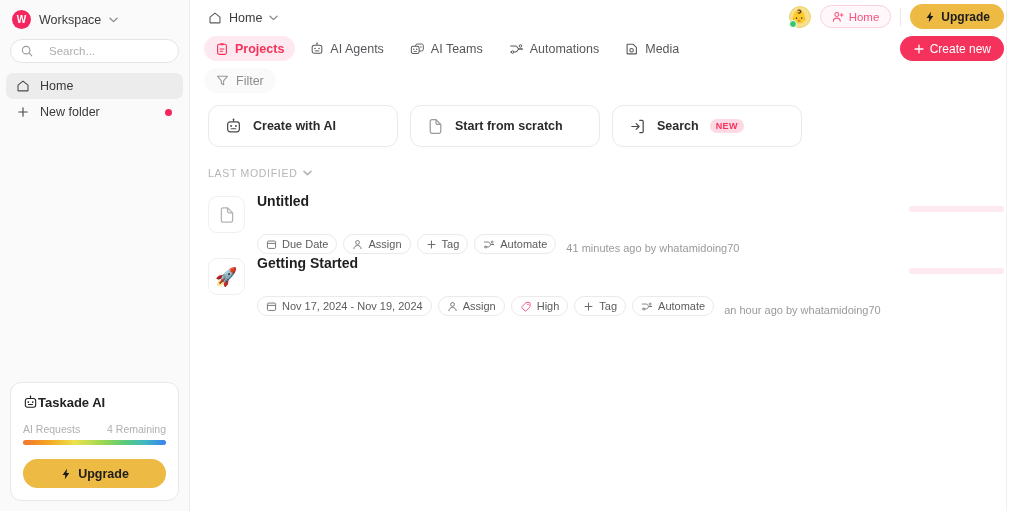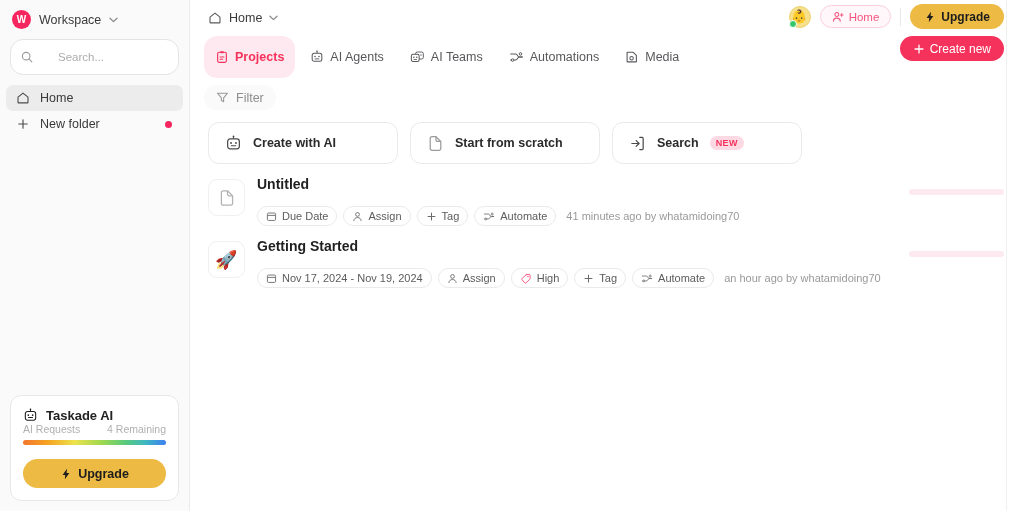--- a/index.html
+++ b/index.html
@@ -28,22 +28,22 @@
     background: #f5255f; color: #fff;
     font-size: 10px; font-weight: bold;
     display: flex; align-items: center; justify-content: center;
     flex: 0 0 19px;
   }
   .ws-name { font-size: 12.5px; color: #3a3a3a; font-weight: 500; }
   .chev { font-size: 9px; color: #8a8a8a; line-height: 1; }
 
   .search-box {
     margin: 9px 10px 0 10px;
-    height: 36px; border: 1px solid #e4e4e4; border-radius: 13px;
-    background: #fff; display: flex; align-items: center; gap: 25px;
+    height: 24px; border: 1px solid #e4e4e4; border-radius: 13px;
+    background: #fff; display: flex; align-items: center; gap: 16px;
     padding: 0 10px;
   }
   .search-box input {
     border: none; outline: none; background: transparent;
     font-family: "Liberation Sans", sans-serif;
     font-size: 11.5px; color: #3a3a3a; width: 100%;
   }
   .search-box input::placeholder { color: #adadad; }
 
   .nav { margin-top: 10px; padding: 0 6px; }
@@ -57,25 +57,25 @@
   .nav-dot {
     width: 7px; height: 7px; border-radius: 50%;
     background: #f5255f; position: absolute; right: 11px;
   }
 
   .ai-card {
     margin: auto 10px 10px 10px;
     border: 1px solid #e8e8e8; border-radius: 11px;
     background: #fff; padding: 12px 12px 12px 12px;
   }
-  .ai-title-row { display: flex; align-items: center; gap: 8px; }
+  .ai-title-row { display: flex; align-items: center; gap: 0; }
   .ai-title { font-size: 13px; font-weight: bold; color: #222; }
   .ai-meta {
     display: flex; justify-content: space-between;
-    font-size: 10.5px; color: #b0b0b0;
+    margin-top: 13px; font-size: 10.5px; color: #b0b0b0;
   }
   .ai-bar {
     margin-top: 5px; height: 5px; border-radius: 3px;
     background: linear-gradient(90deg,#f2762c 0%,#f5a623 18%,#ece24d 36%,#9fd84f 55%,#58c97e 72%,#3eb6c4 86%,#3d7ff0 100%);
   }
   .ai-upgrade {
     margin-top: 14px; height: 29px; border-radius: 15px;
     background: #edba43; color: #1d1d1d;
     font-size: 12.5px; font-weight: bold;
     display: flex; align-items: center; justify-content: center; gap: 6px;
@@ -135,21 +135,21 @@
     background: #f5325b; color: #fff;
     font-size: 12px; font-weight: 500;
     display: flex; align-items: center; gap: 5px;
     padding: 0 13px; cursor: pointer;
     font-family: "Liberation Sans", sans-serif;
   }
 
   .tabs { display: flex; align-items: center; gap: 4px; padding: 8px 0 0 14px; }
   .tab {
     display: flex; align-items: center; gap: 6px;
-    height: 42px; border-radius: 13px; padding: 0 11px;
+    height: 25px; border-radius: 13px; padding: 0 11px;
     font-size: 12.5px; color: #58585c; cursor: pointer;
   }
   .tab.active { background: #fde9ef; color: #f5325b; font-weight: bold; }
 
   .filter-row { padding: 7px 0 0 14px; }
   .btn-filter {
     display: inline-flex; align-items: center; gap: 7px;
     height: 25px; border-radius: 13px; padding: 0 12px;
     font-size: 12.5px; color: #8d8d8d; background: #fafafa;
     cursor: pointer; border: none;
@@ -180,21 +180,21 @@
   .list { padding: 10px 0 0 18px; }
   .row { display: flex; align-items: flex-start; gap: 12px; height: 62px; position: relative; }
   .row-icon {
     width: 37px; height: 37px; border-radius: 9px;
     background: #fff; border: 1px solid #f0f0f0;
     display: flex; align-items: center; justify-content: center;
     flex: 0 0 37px; margin-top: 5px; font-size: 18px; line-height: 1;
   }
   .row-body { padding-top: 2px; }
   .row-title { font-size: 14px; font-weight: bold; color: #1f1f1f; }
-  .chips { display: flex; align-items: center; gap: 6px; margin-top: 14px; flex-wrap: nowrap; }
+  .chips { display: flex; align-items: flex-end; gap: 6px; margin-top: 25px; flex-wrap: nowrap; }
   .chip {
     display: inline-flex; align-items: center; gap: 5px;
     height: 20px; border-radius: 10px;
     border: 1px solid #eaeaea; background: #fff;
     padding: 0 8px; font-size: 11px; color: #5c5c5c;
     white-space: nowrap; cursor: pointer;
   }
   .row-meta { font-size: 11px; color: #9a9a9a; margin-left: 4px; white-space: nowrap; }
   .skeleton {
     position: absolute; right: 20px; top: 15px;
@@ -431,20 +431,30 @@
           <svg width="17" height="17" viewBox="0 0 18 18">
               <path d="M11.4 2.6h2.6a1 1 0 0 1 1 1v10.8a1 1 0 0 1-1 1h-2.6" stroke="#4a4a4a" stroke-width="1.3" fill="none" stroke-linecap="round"></path>
               <path d="M3 9h7.4M7.6 5.9L10.7 9l-3.1 3.1" stroke="#4a4a4a" stroke-width="1.3" fill="none" stroke-linecap="round" stroke-linejoin="round"></path>
             </svg>
         </span>
         <span class="action-label">Search</span>
         <span class="badge-new">NEW</span>
       </div>
     </div>
 
+    <div class="sort-row">
+      <span class="sort-label">
+        <span>LAST MODIFIED</span>
+        <span>
+          <svg width="9" height="6" viewBox="0 0 9 6">
+              <path d="M1 1.3L4.5 4.6L8 1.3" stroke="#b5b5b5" stroke-width="1.6" fill="none" stroke-linecap="round" stroke-linejoin="round"></path>
+            </svg>
+        </span>
+      </span>
+    </div>
 
     <div class="list">
 
       <div class="row">
         <div class="row-icon">
           <svg width="18" height="18" viewBox="0 0 18 18">
               <path d="M3.4 3.6a1.8 1.8 0 0 1 1.8-1.8h4.3l5.1 5.1v7.5a1.8 1.8 0 0 1-1.8 1.8H5.2a1.8 1.8 0 0 1-1.8-1.8z" stroke="#b3b3b3" stroke-width="1.3" fill="none" stroke-linejoin="round"></path>
               <path d="M9.5 1.9v3.3a1.6 1.6 0 0 0 1.6 1.6h3.5" stroke="#b3b3b3" stroke-width="1.3" fill="none" stroke-linejoin="round"></path>
             </svg>
         </div>

